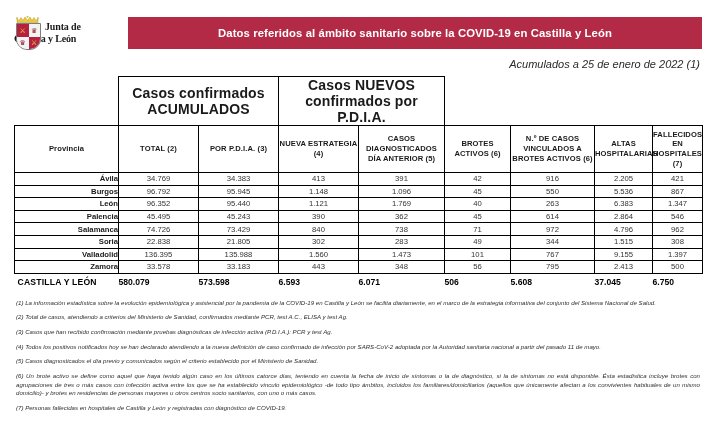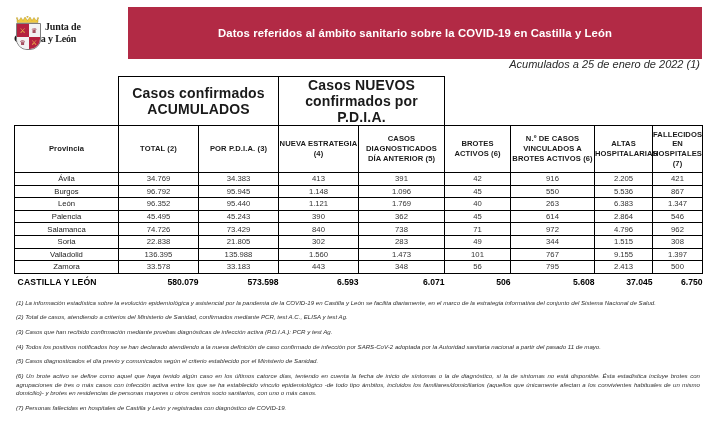--- a/index.html
+++ b/index.html
@@ -74,21 +74,21 @@
     color: #1a1a1a;
     letter-spacing: -0.15px;
     font-family: Liberation Serif, serif;
   }
   .logo-text .l1 { display: block; padding-left: 0; }
   .logo-text .l2 { display: block; margin-left: -31px; }
 
   .banner {
     flex: 1 1 auto;
     background: #b22a45;
-    height: 52px;
+    height: 32px;
     display: flex;
     align-items: center;
     justify-content: center;
     margin-left: 10px;
     margin-right: 4px;
   }
   .banner-title {
     color: #ffffff;
     font-size: 11.3px;
     font-weight: bold;
@@ -143,23 +143,23 @@
     letter-spacing: 0.1px;
   }
 
   
   tr.data td {
     height: 11.6px;
     font-size: 7.7px;
     vertical-align: middle;
   }
   td.prov {
-    text-align: center;
+    text-align: right;
     padding-left: 3px;
-    font-weight: normal;
+    font-weight: bold;
     font-size: 7.6px;
   }
   td.num {
     text-align: center;
     color: #333333;
   }
 
   
   tr.total td {
     border: none;
@@ -167,21 +167,21 @@
     font-size: 8.6px;
     font-weight: bold;
     vertical-align: middle;
     color: #000000;
   }
   tr.total td.prov {
     text-align: left;
     padding-left: 3px;
     letter-spacing: 0.2px;
   }
-  tr.total td.num { text-align: right; }
+  tr.total td.num { text-align: left; }
 
   
   .notes {
     padding: 9px 14px 0 16px;
     font-size: 6.1px;
     font-style: italic;
     line-height: 1.42;
     color: #2e2e2e;
     text-align: justify;
   }

